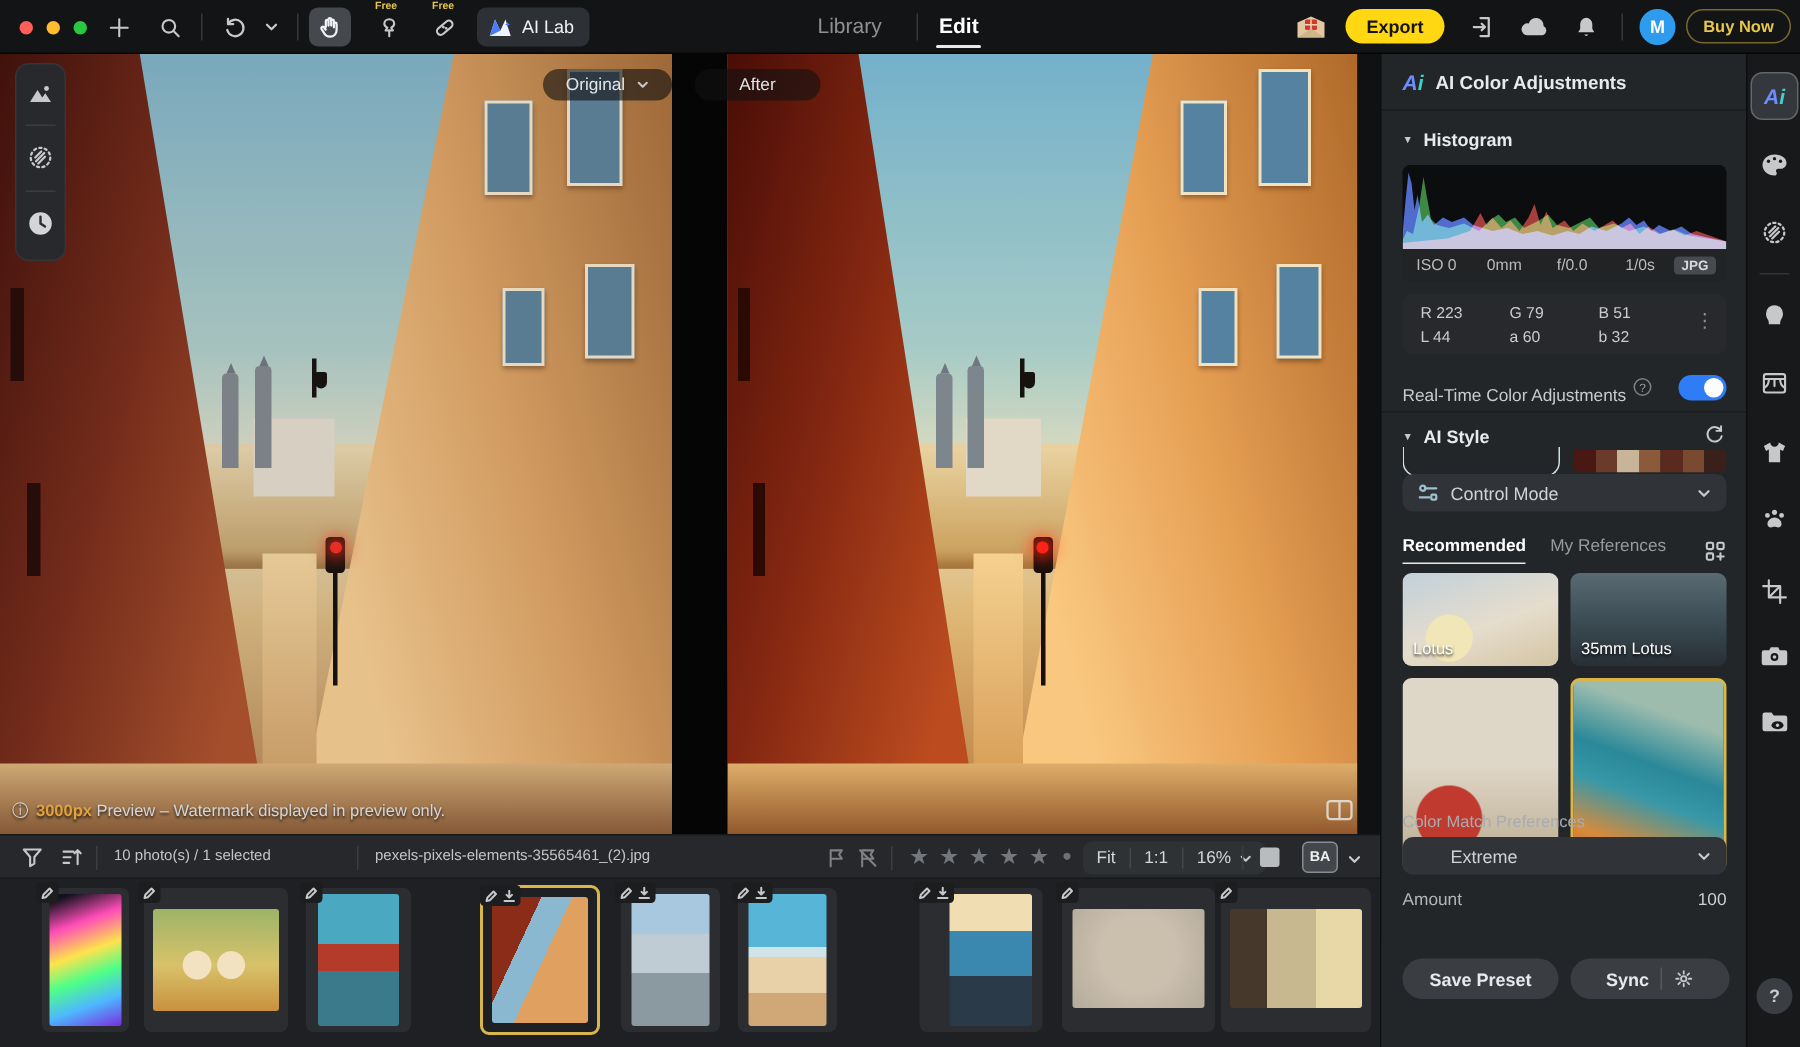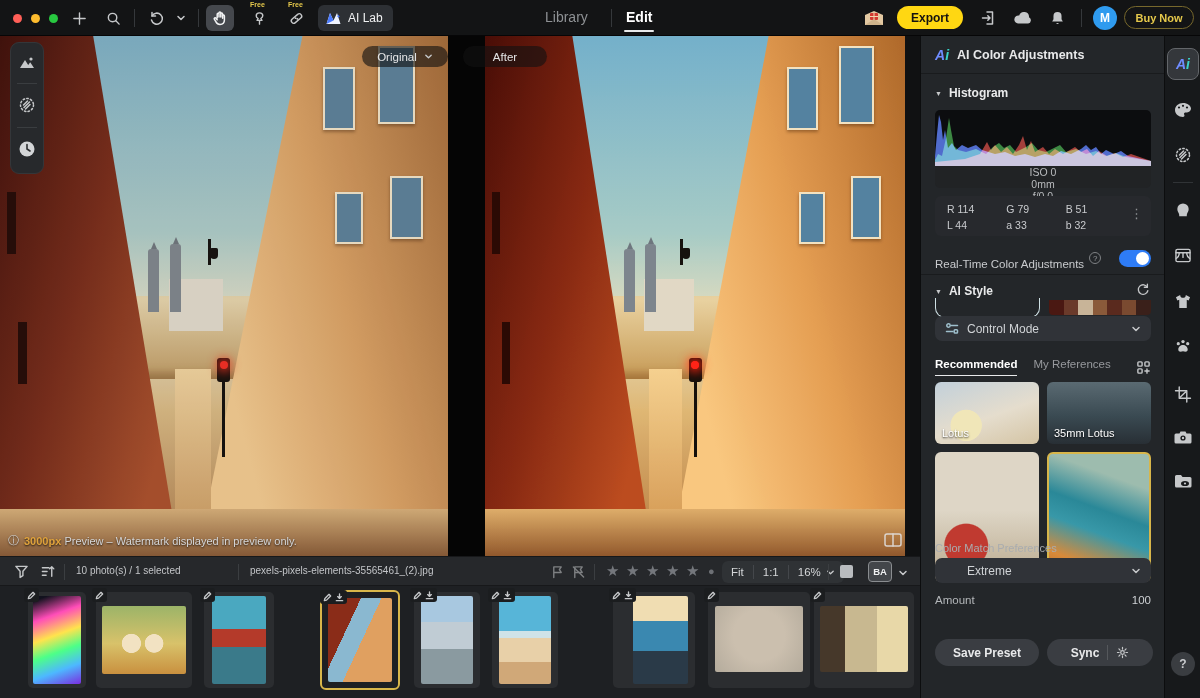--- a/index.html
+++ b/index.html
@@ -87,21 +87,21 @@
   .p9 { background:linear-gradient(90deg,#46382a 0 28%,#c8b890 28% 65%,#e8d8a8 65% 100%); }
 
   
   #right-panel { position:absolute; left:920px; top:36px; width:244px; height:662px; background:#232629; border-left:1px solid #0c0d0e; }
   #rp-header { position:absolute; left:0; top:0; width:244px; height:38px; border-bottom:1px solid #191b1d; display:flex; align-items:center; gap:8px; padding:0 14px; font-size:12.5px; font-weight:bold; }
   .logo-ai { font-weight:bold; font-style:italic; font-size:14px; }
   .logo-ai .la { color:#6f8cff; } .logo-ai .li { color:#39d3c8; }
   .sec-head { position:absolute; display:flex; align-items:center; gap:7px; font-weight:bold; font-size:12px; color:#e9eaeb; }
   .caret { font-size:7px; color:#c6c8ca; }
   #hist-box { position:absolute; left:14px; top:74px; width:216px; height:56px; background:#0c0d0f; border-radius:5px 5px 0 0; overflow:hidden; }
-  #hist-meta { position:absolute; left:14px; top:130px; width:216px; height:22px; background:#212325; border-radius:0 0 5px 5px; display:flex; align-items:center; gap:0; color:#b9bbbe; font-size:10.5px;flex-direction:column; }
+  #hist-meta { position:absolute; left:14px; top:130px; width:216px; height:22px; background:#212325; border-radius:0 0 5px 5px; display:flex; align-items:center; gap:0; color:#b9bbbe; font-size:10.5px; }
   #hist-meta span { flex:1; text-align:center; }
   #jpg-badge { flex:0 0 auto !important; margin-right:7px; background:#474a4f; border-radius:3px; padding:1px 5px; font-size:9px; color:#d8dadc; font-weight:bold; }
   #rgb-box { position:absolute; left:14px; top:160px; width:216px; height:40px; background:#27292d; border-radius:6px; color:#c9cbce; font-size:10.5px; }
   #rgb-box .r { position:absolute; left:12px; right:26px; display:flex; }
   #rgb-box .r span { flex:1; }
   #rgb-dots { position:absolute; right:8px; top:10px; color:#8e9194; font-size:13px; letter-spacing:0; }
   #realtime-row { position:absolute; left:14px; top:210px; width:216px; display:flex; align-items:center; }
   #realtime-row .lbl { color:#c9cbce; font-size:11.5px;margin-top:12px; }
   .qmark { display:inline-flex; width:12px; height:12px; border:1px solid #7e8184; border-radius:50%; color:#9a9da0; font-size:8px; align-items:center; justify-content:center; margin-left:5px; }
   #toggle { margin-left:auto; width:32px; height:17px; background:#2e7cf6; border-radius:9px; position:relative; }
@@ -501,27 +501,27 @@
   <div id="hist-meta">
     <span>ISO 0</span>
     <span>0mm</span>
     <span>f/0.0</span>
     <span>1/0s</span>
     <span id="jpg-badge">JPG</span>
   </div>
 
   <div id="rgb-box">
     <div class="r" style="top:7px">
-      <span>R 114</span>
+      <span>R 223</span>
       <span>G 79</span>
       <span>B 51</span>
     </div>
     <div class="r" style="top:23px">
       <span>L 44</span>
-      <span>a 33</span>
+      <span>a 60</span>
       <span>b 32</span>
     </div>
     <span id="rgb-dots">⋮</span>
   </div>
 
   <div id="realtime-row">
     <span class="lbl">Real-Time Color Adjustments</span>
     <span class="qmark">?</span>
     <div id="toggle"></div>
   </div>

